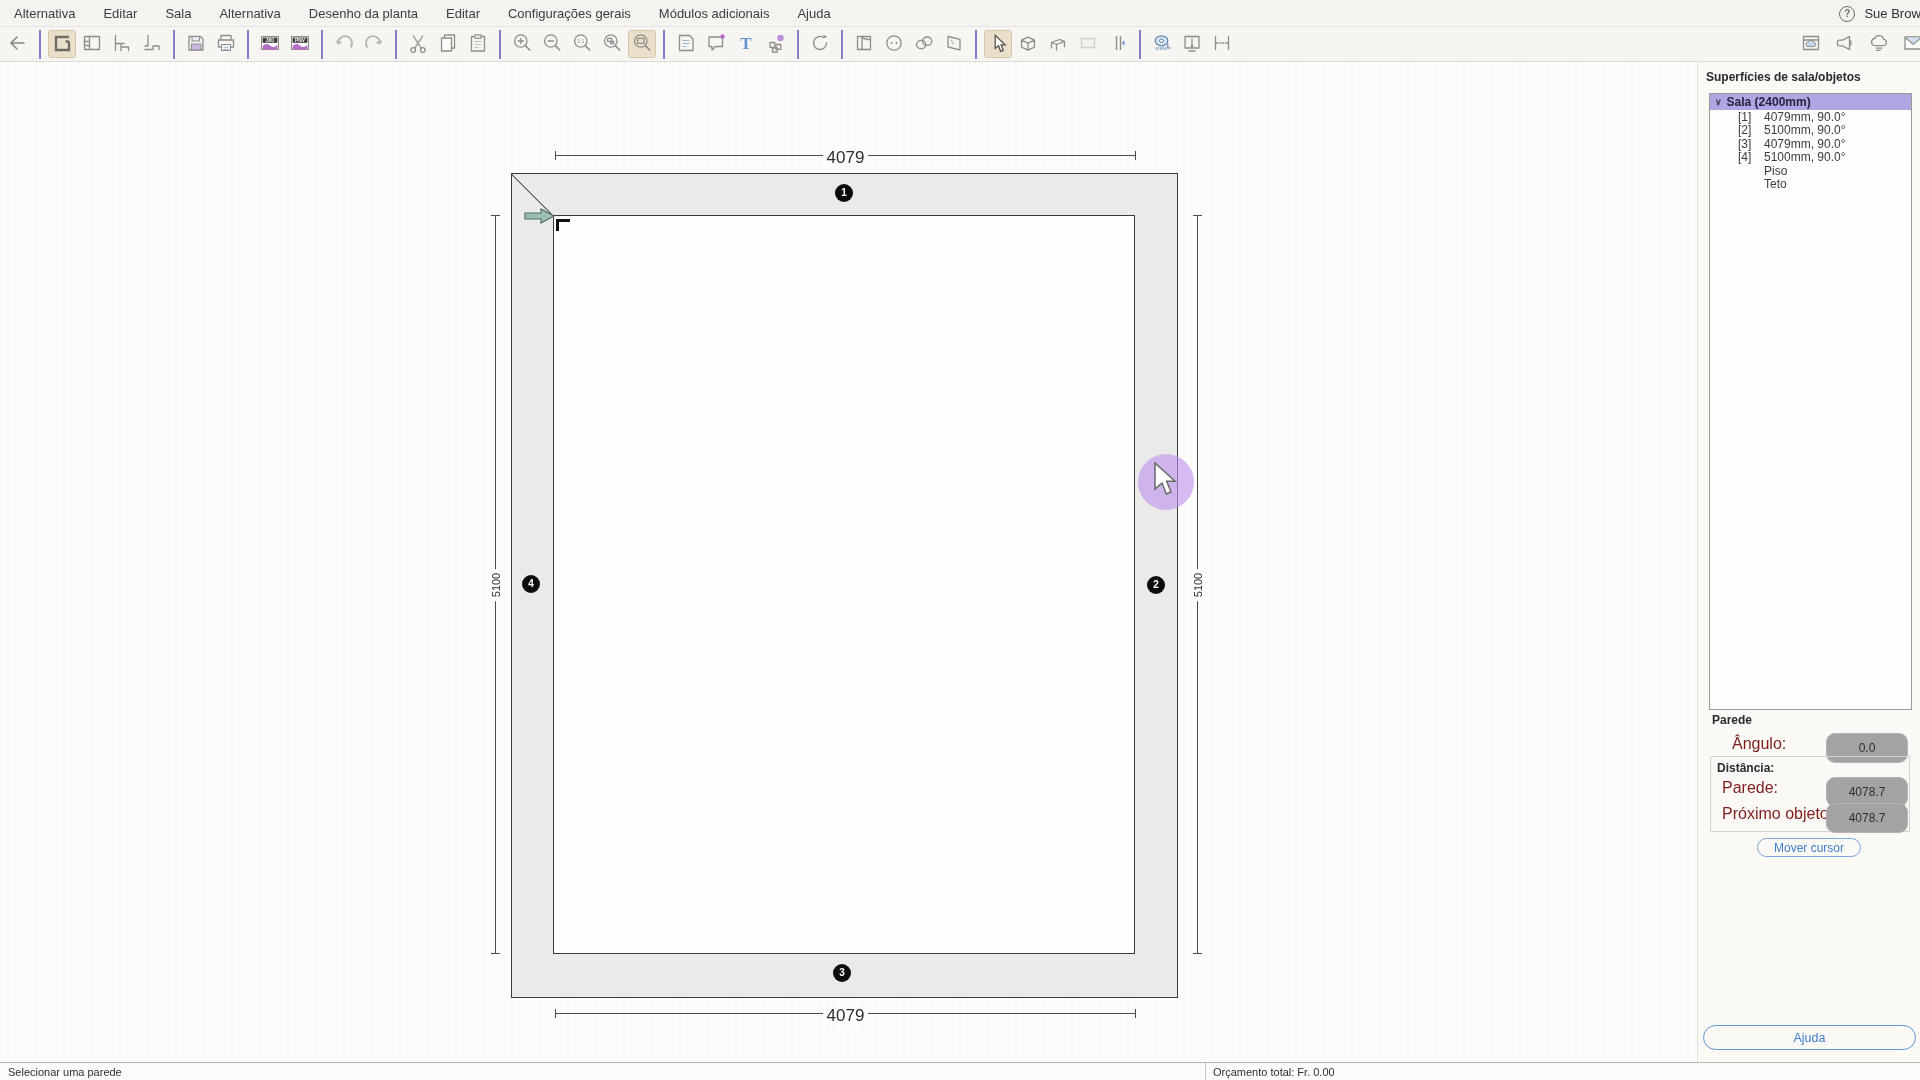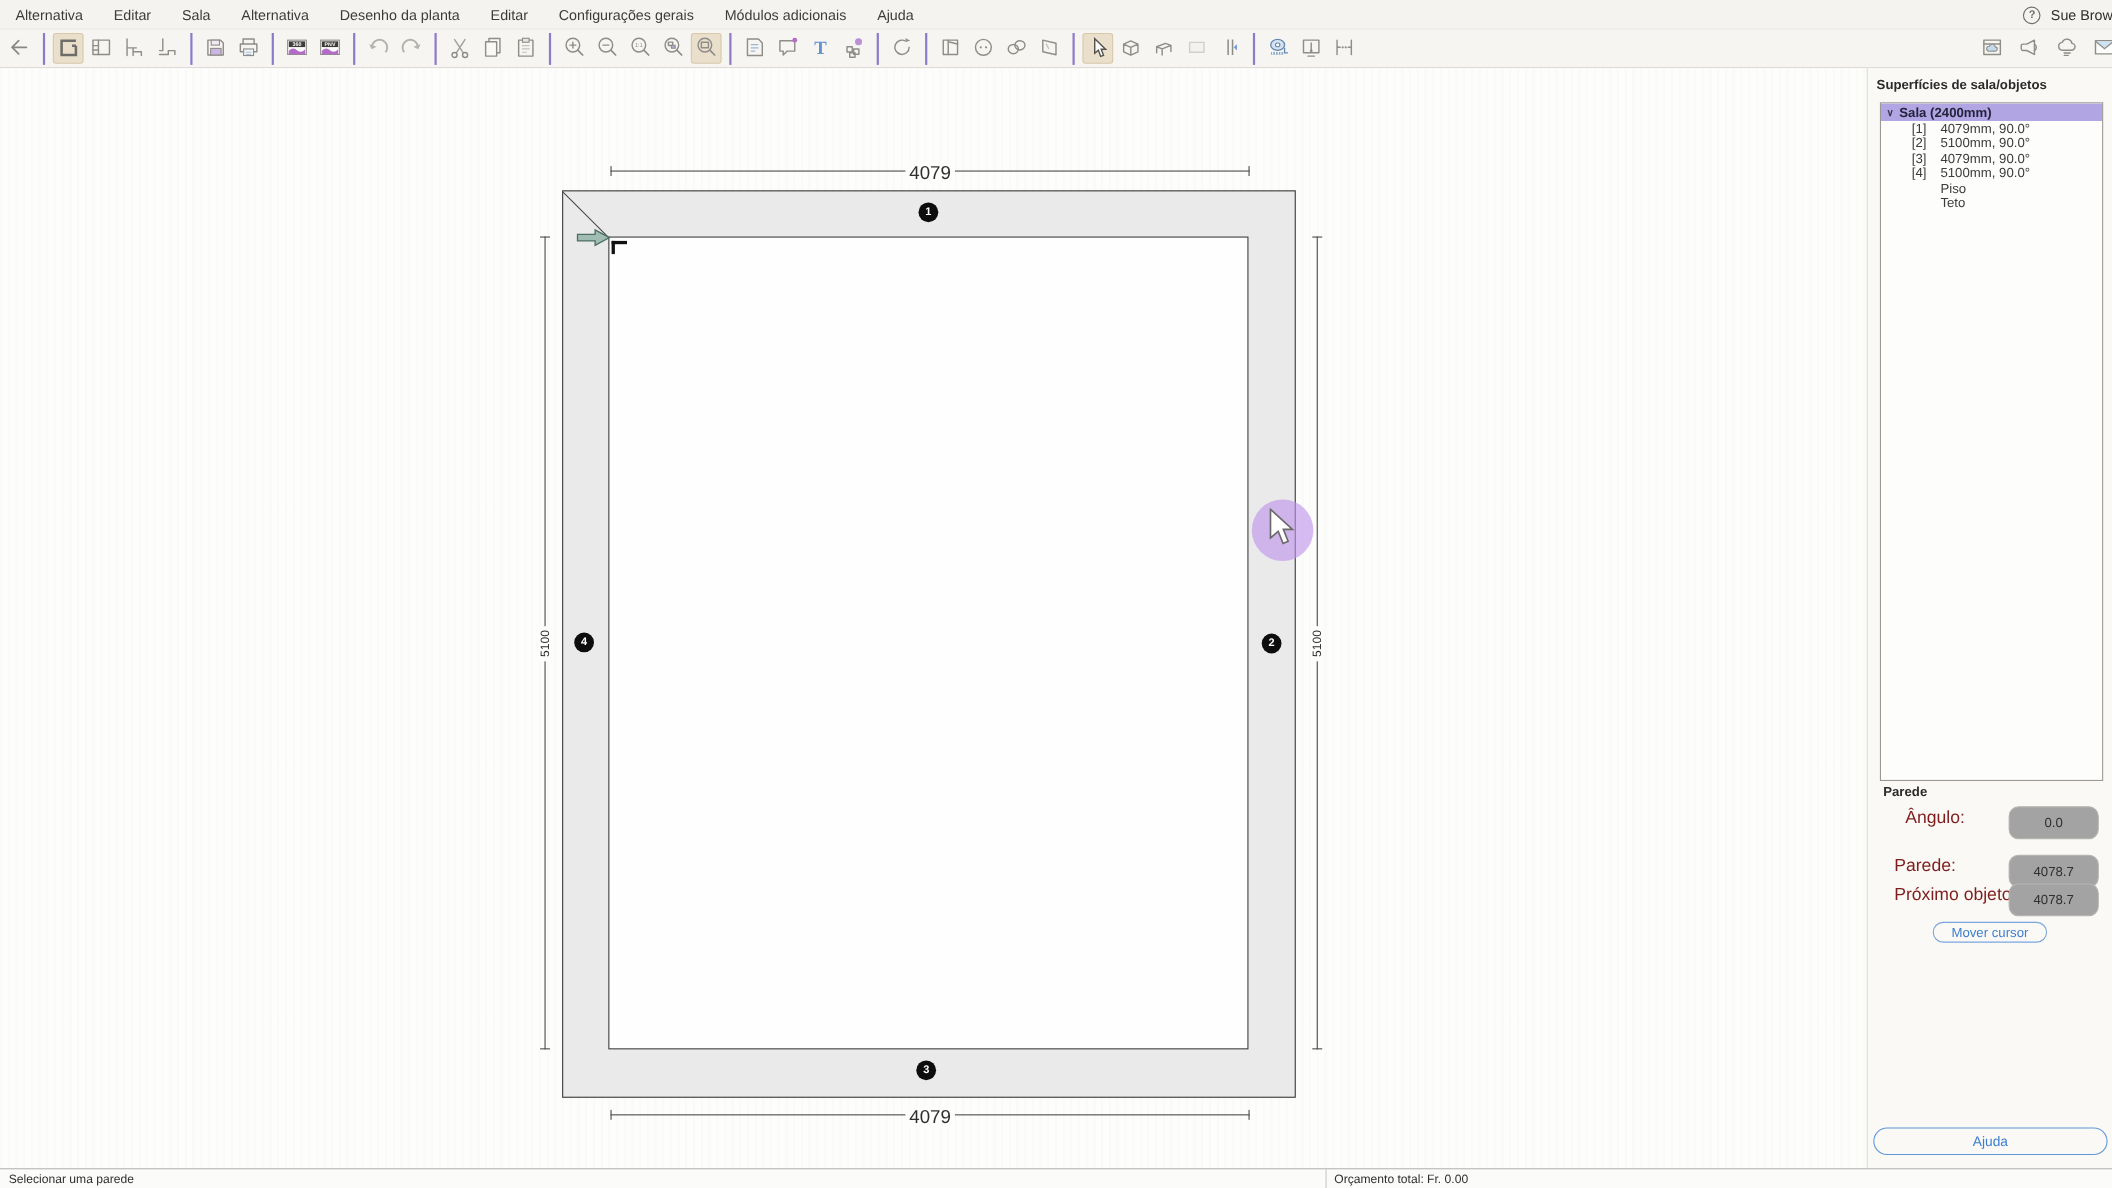--- a/index.html
+++ b/index.html
@@ -457,20 +457,23 @@
         <span class="tree-index"></span>
         <span>Teto</span>
       </div>
     </div>
 
     <div class="cursor-title">Parede</div>
 
     <div class="field-row" style="left:34px; top:673px;">Ângulo:</div>
     <input class="pill" style="left: 128px; top: 671px;" readonly="" value="0.0">
 
+    <div class="groupbox">
+      <div class="gb-title">Distância:</div>
+    </div>
     <div class="field-row" style="left:24px; top:717px;text-align:center;">Parede:</div>
     <input class="pill" style="left: 128px; top: 715px;" readonly="" value="4078.7">
     <div class="field-row" style="left:24px; top:743px;">Próximo objeto:</div>
     <input class="pill" style="left: 128px; top: 741px;" readonly="" value="4078.7">
 
     <button class="btn-blue mover-btn">Mover cursor</button>
     <button class="btn-blue ajuda-btn">Ajuda</button>
   </div>
 </div>
 

